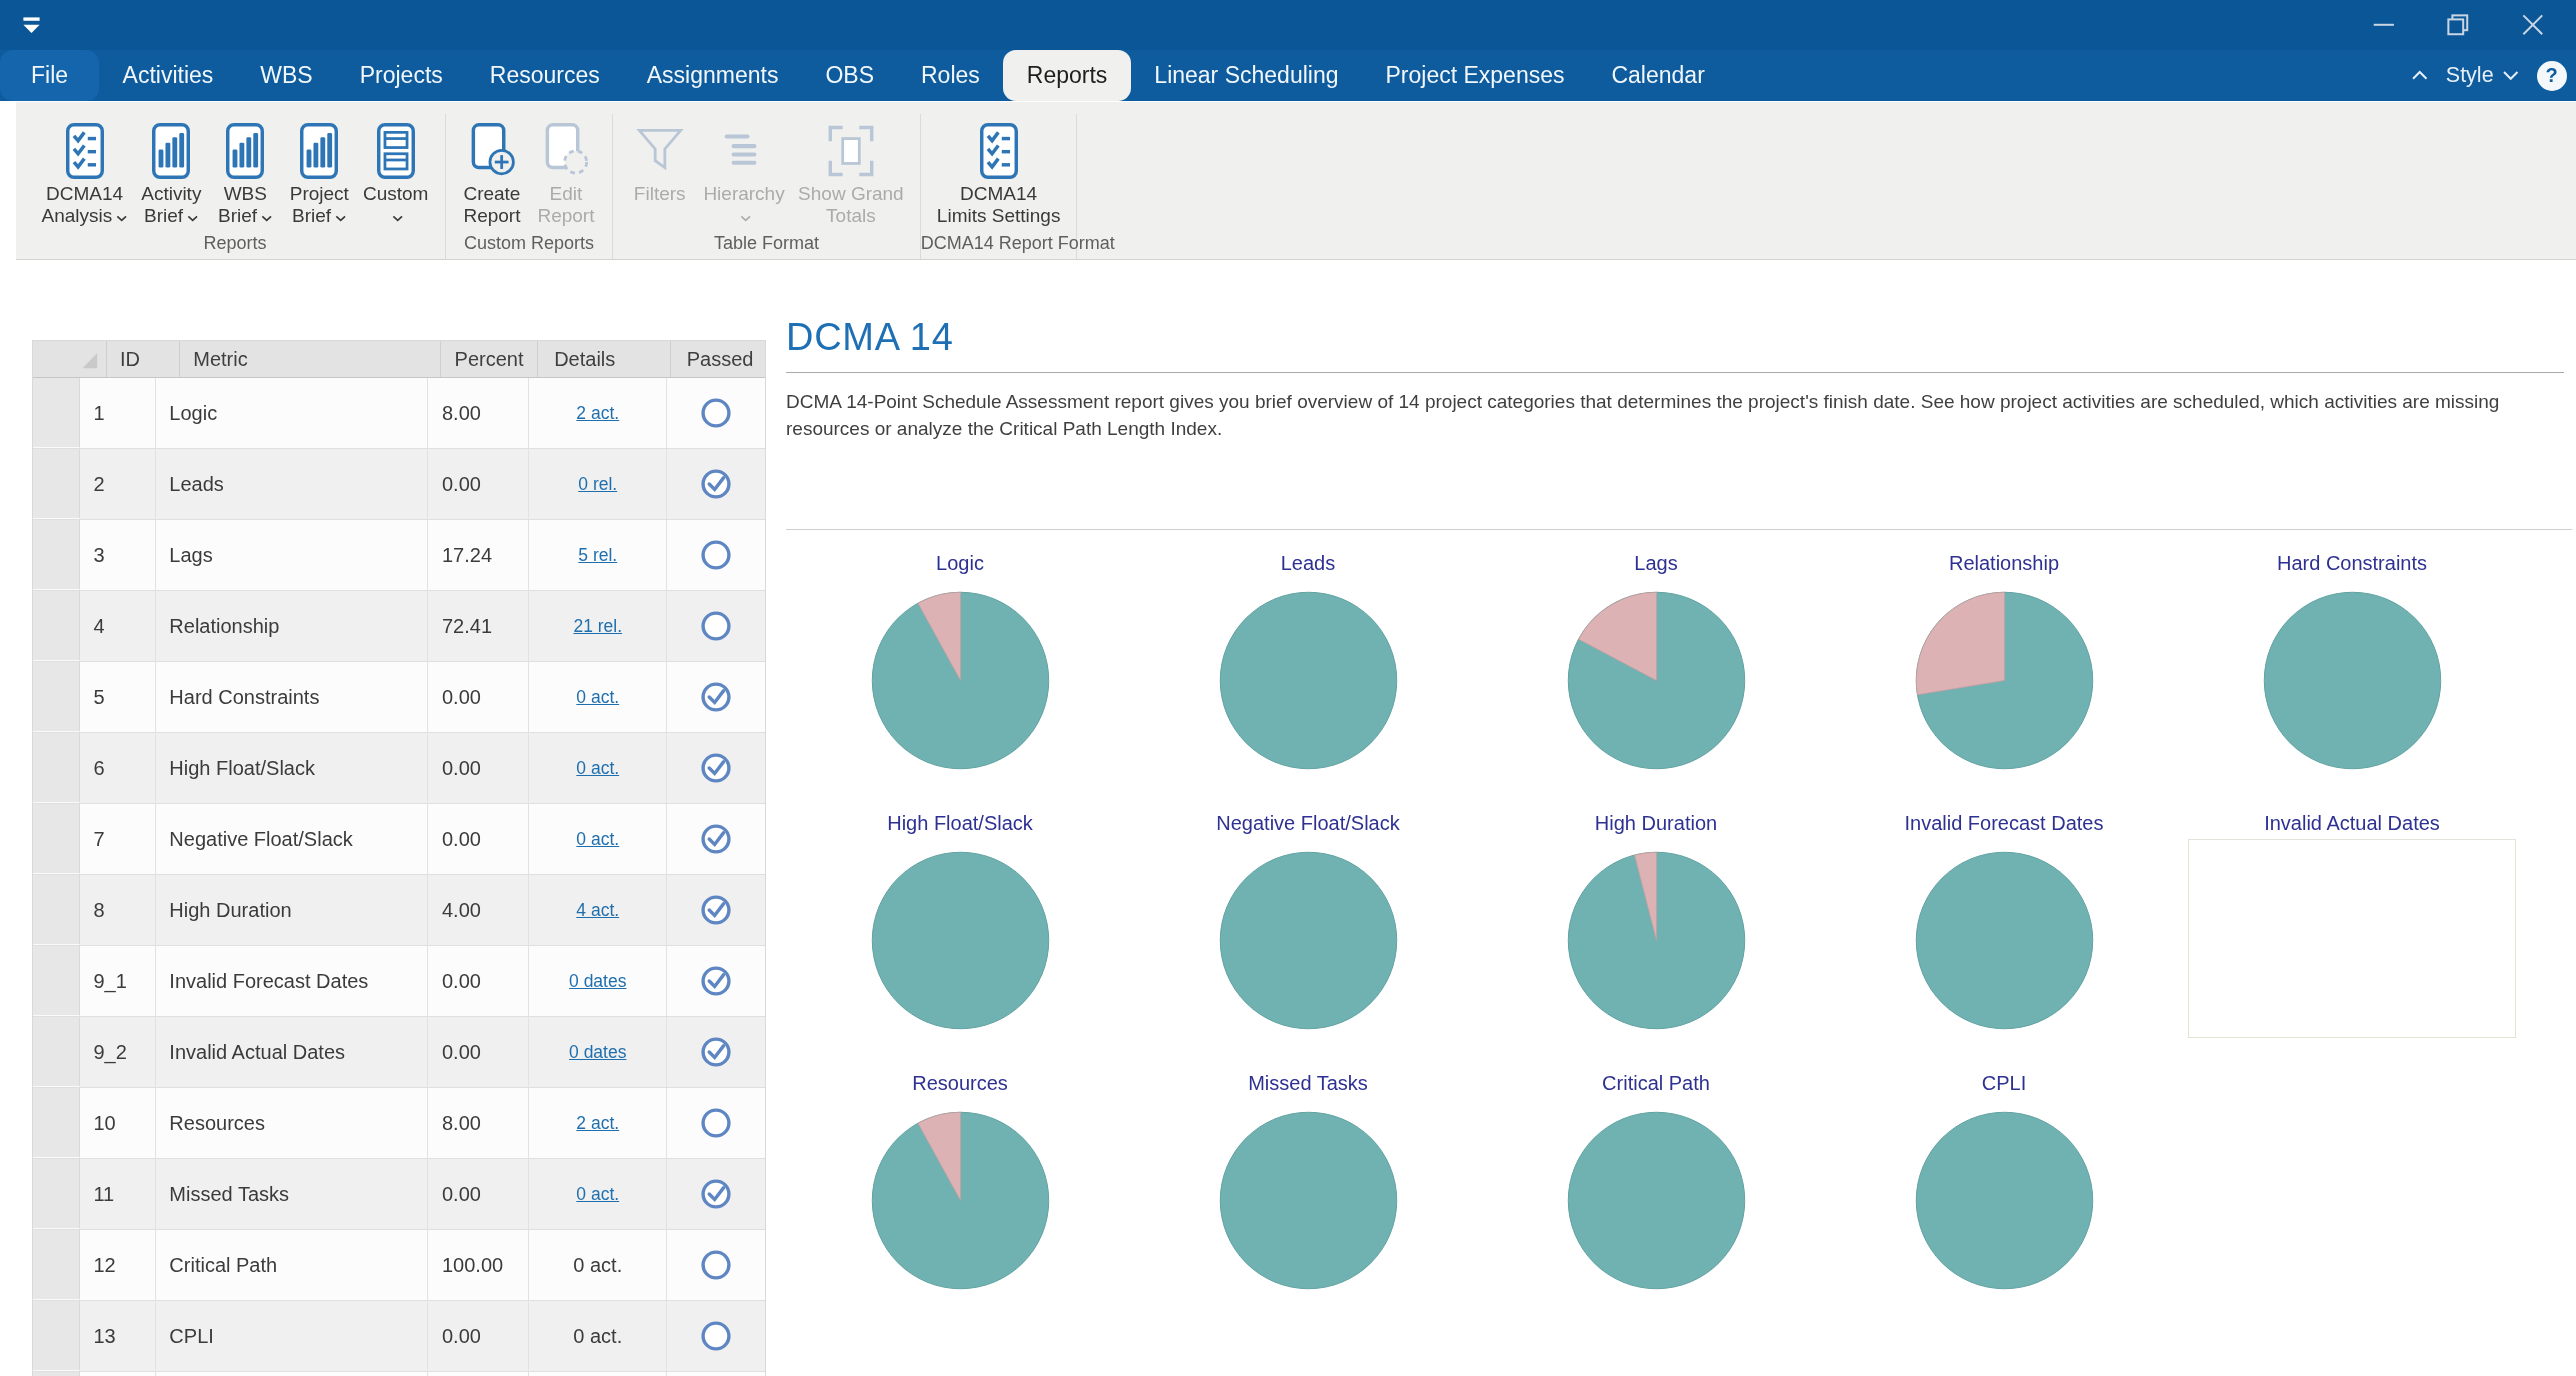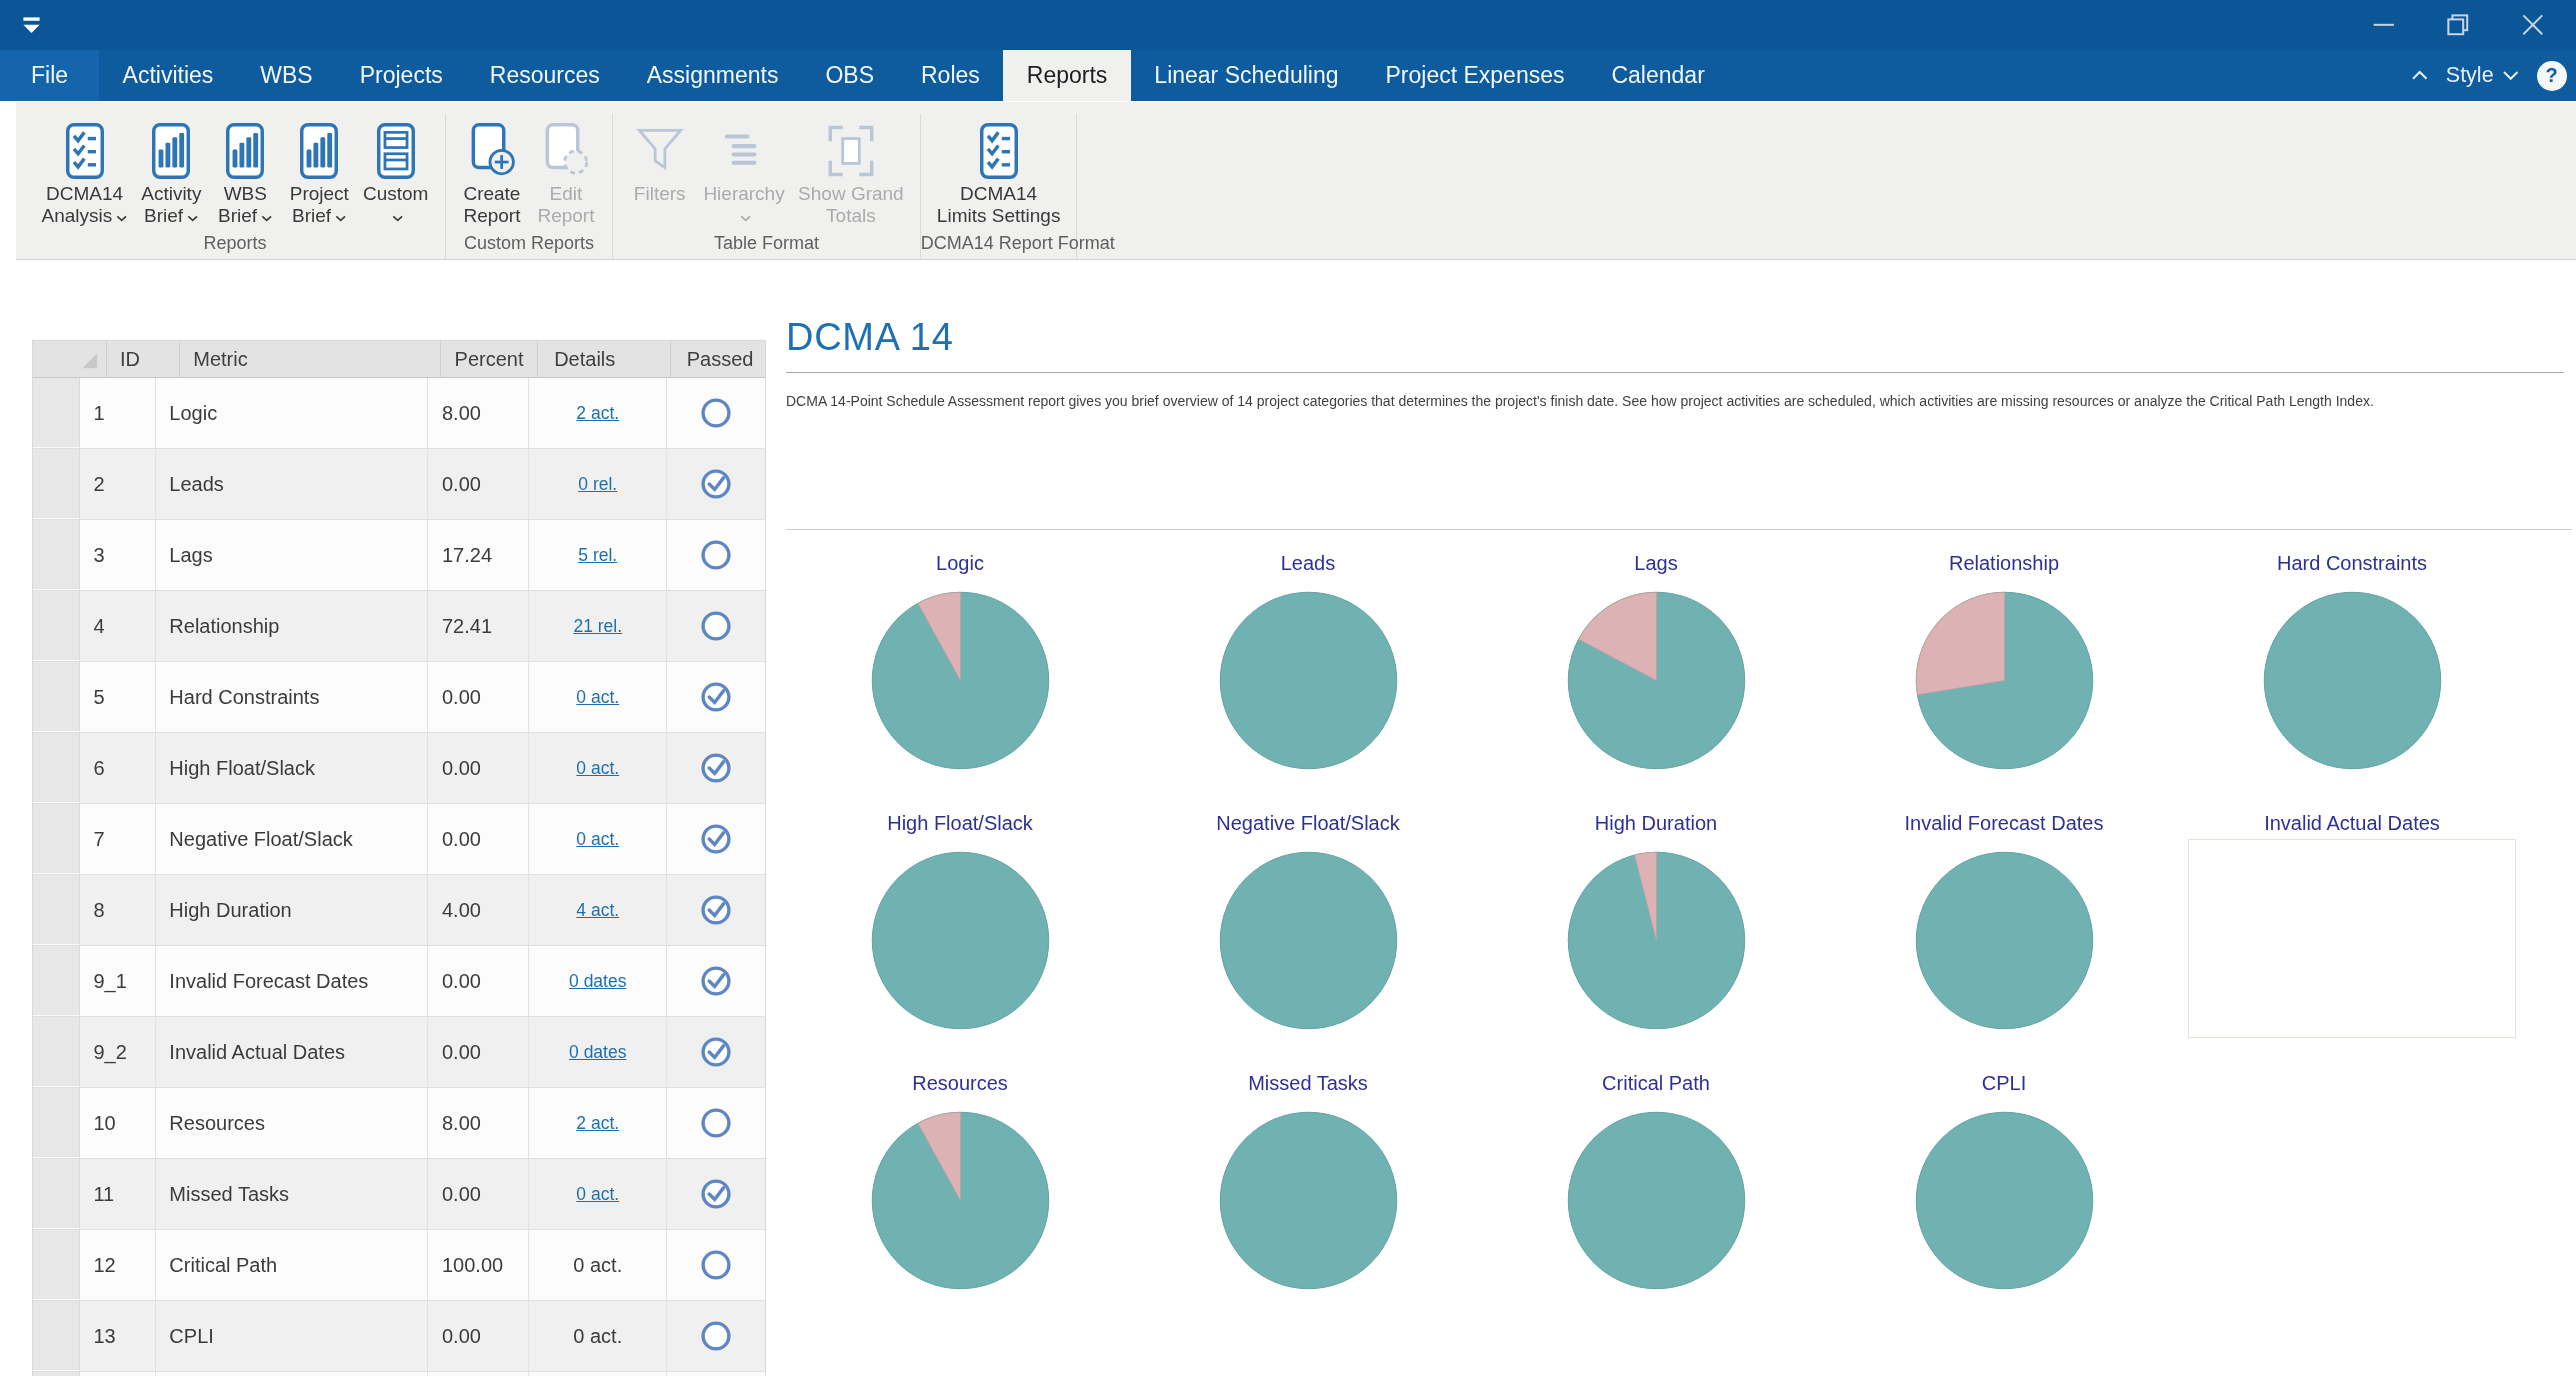--- a/index.html
+++ b/index.html
@@ -11,21 +11,21 @@
   .titlebar{position:absolute;left:0;top:0;width:2576px;height:50px;background:#0A5696;}
   .qat{position:absolute;left:20px;top:12px;width:23px;height:27px;cursor:pointer;}
   .win-title{position:absolute;left:91px;right:377px;top:0;height:50px;line-height:50px;
              text-align:center;color:#EAF2FA;font-size:21.5px;white-space:nowrap;}
   .winctl{position:absolute;top:0;height:50px;width:74px;display:flex;align-items:center;justify-content:center;}
   .winctl svg{display:block;}
   .wc-min{right:155px;} .wc-max{right:81px;} .wc-close{right:6.7px;}
 
   
   .tabbar{position:absolute;left:0;top:50px;width:2576px;height:51px;background:#0E5C9E;display:flex;}
-  .tab{height:51px;line-height:51px;padding:0 23.5px;color:#F2F7FC;font-size:23px;cursor:pointer;white-space:nowrap;}
+  .tab{height:51px;line-height:51px;padding:0 23.5px;color:#F2F7FC;font-size:23px;cursor:pointer;white-space:nowrap;border-radius:13px;}
   .tab.file{background:#1565AC;padding:0 31px;}
   .tab.active{background:#F0F0EF;color:#1E1E1E;}
   .tabbar-right{position:absolute;right:9.4px;top:0;height:51px;display:flex;align-items:center;gap:17.5px;}
   .collapse-chev,.style-ctl{color:#E6EFF8;font-size:21.5px;display:flex;align-items:center;gap:8px;cursor:pointer;}
   .help-btn{width:30px;height:30px;border-radius:50%;background:#F5F8FB;color:#0E5C9E;font-size:20px;
             font-weight:bold;display:flex;align-items:center;justify-content:center;cursor:pointer;}
 
   
   .ribbon{position:absolute;left:16px;top:102px;width:2576px;height:158px;background:#F0F0EF;
           border-bottom:1.3px solid #D3D3D3;display:flex;align-items:flex-end;padding-left:9.4px;}
@@ -62,21 +62,21 @@
   .c-pct{width:101px;}
   .c-det{width:138px;justify-content:center;padding-left:0;}
   .c-pass{width:98px;justify-content:center;padding-left:0;}
   .det-link{color:#1F6FAE;font-size:17.5px;text-decoration:underline;cursor:pointer;}
   .det-plain{color:#3B3B3B;font-size:20px;}
 
   
   .panel{position:absolute;left:786px;top:0;width:1790px;height:1117px;}
   .panel-heading{position:absolute;left:0;top:56px;font-size:38px;color:#1F6FB5;letter-spacing:0.7px;}
   .hr1{position:absolute;left:0;top:112px;width:1778px;height:0;border-top:1.3px solid #A9A9A9;}
-  .panel-desc{position:absolute;left:0;top:128px;width:1769px;font-size:14px;line-height:27px;color:#3F3F3F;}
+  .panel-desc{position:absolute;left:0;top:128px;width:1769px;font-size:19px;line-height:27px;color:#3F3F3F;}
   .hr2{position:absolute;left:0;top:269px;width:1786px;height:0;border-top:0.7px solid #CFCFCF;}
   .pie-grid{position:absolute;left:0;top:277px;width:1742px;display:grid;
             grid-template-columns:repeat(5,348px);grid-auto-rows:260px;}
   .pie-cell{position:relative;}
   .pie-title{position:absolute;left:0;right:0;top:15px;text-align:center;font-size:20px;color:#2E3192;}
   .pie-cell svg.pie{position:absolute;left:50%;top:52px;margin-left:-91px;width:183px;height:183px;}
   .empty-box{position:absolute;left:10px;top:42px;width:328px;height:199px;background:#FFFFFF;
              border:1.3px solid #E5E3D6;}
 </style>
 </head>

